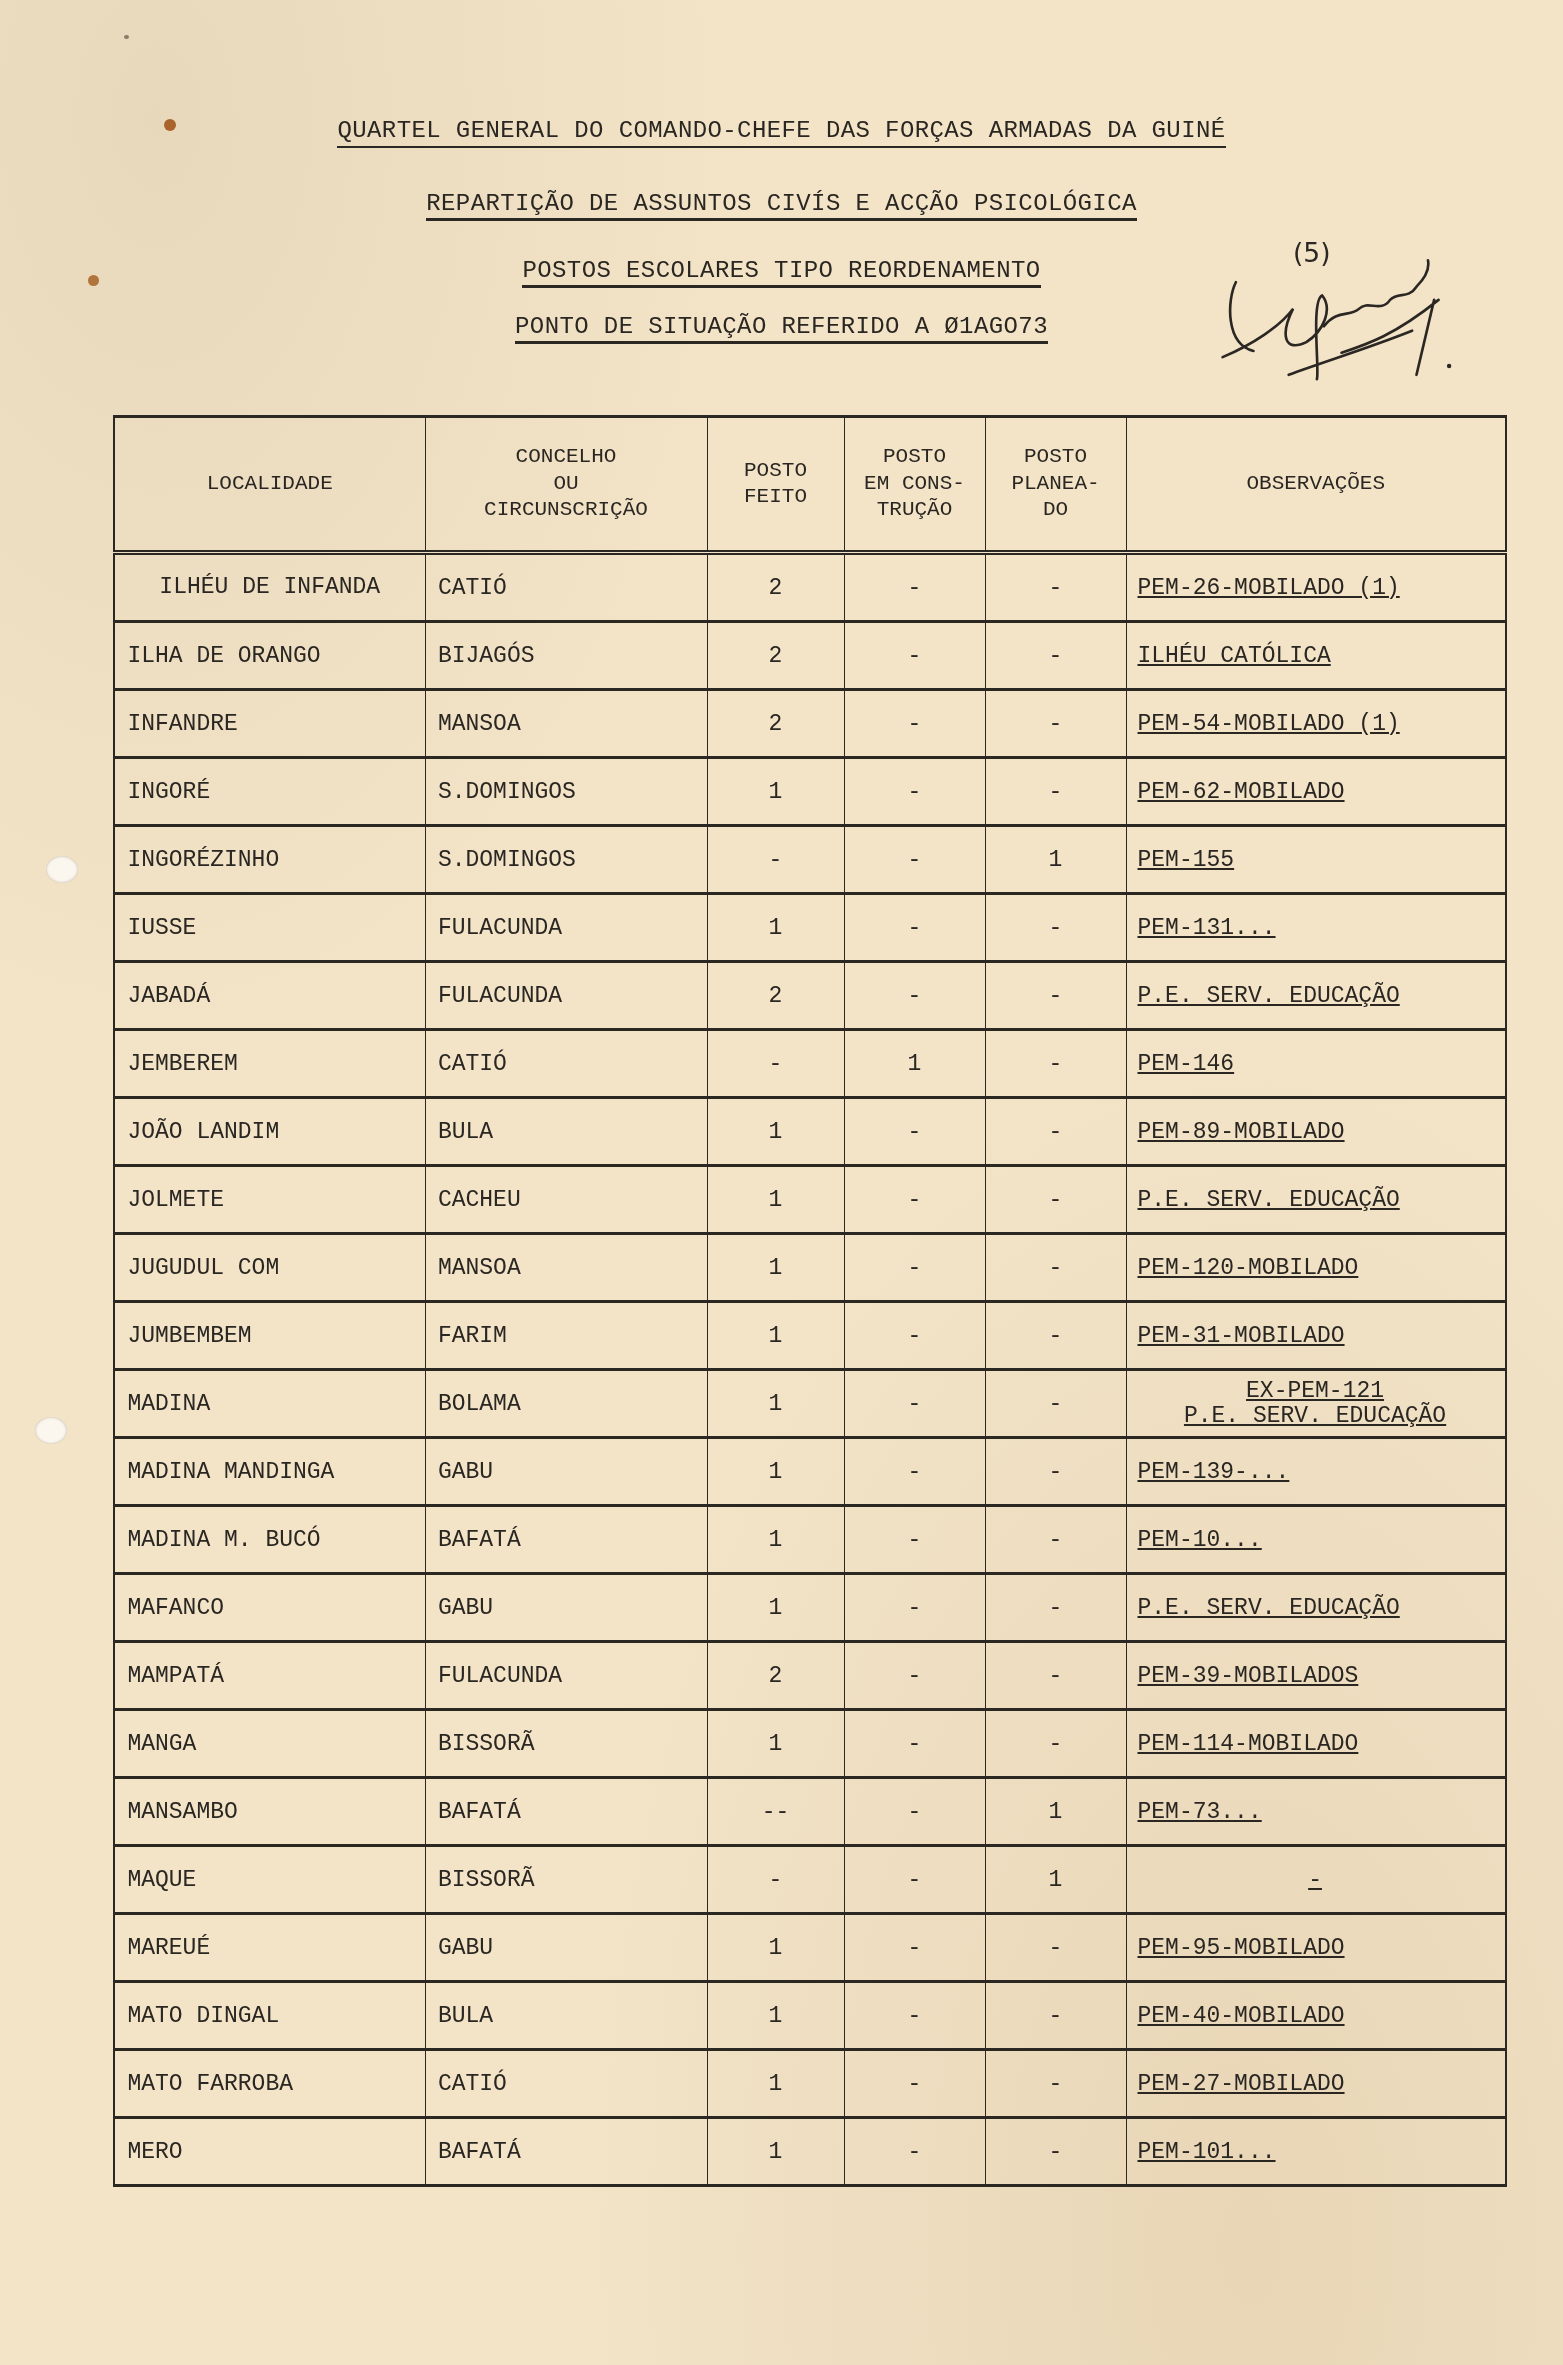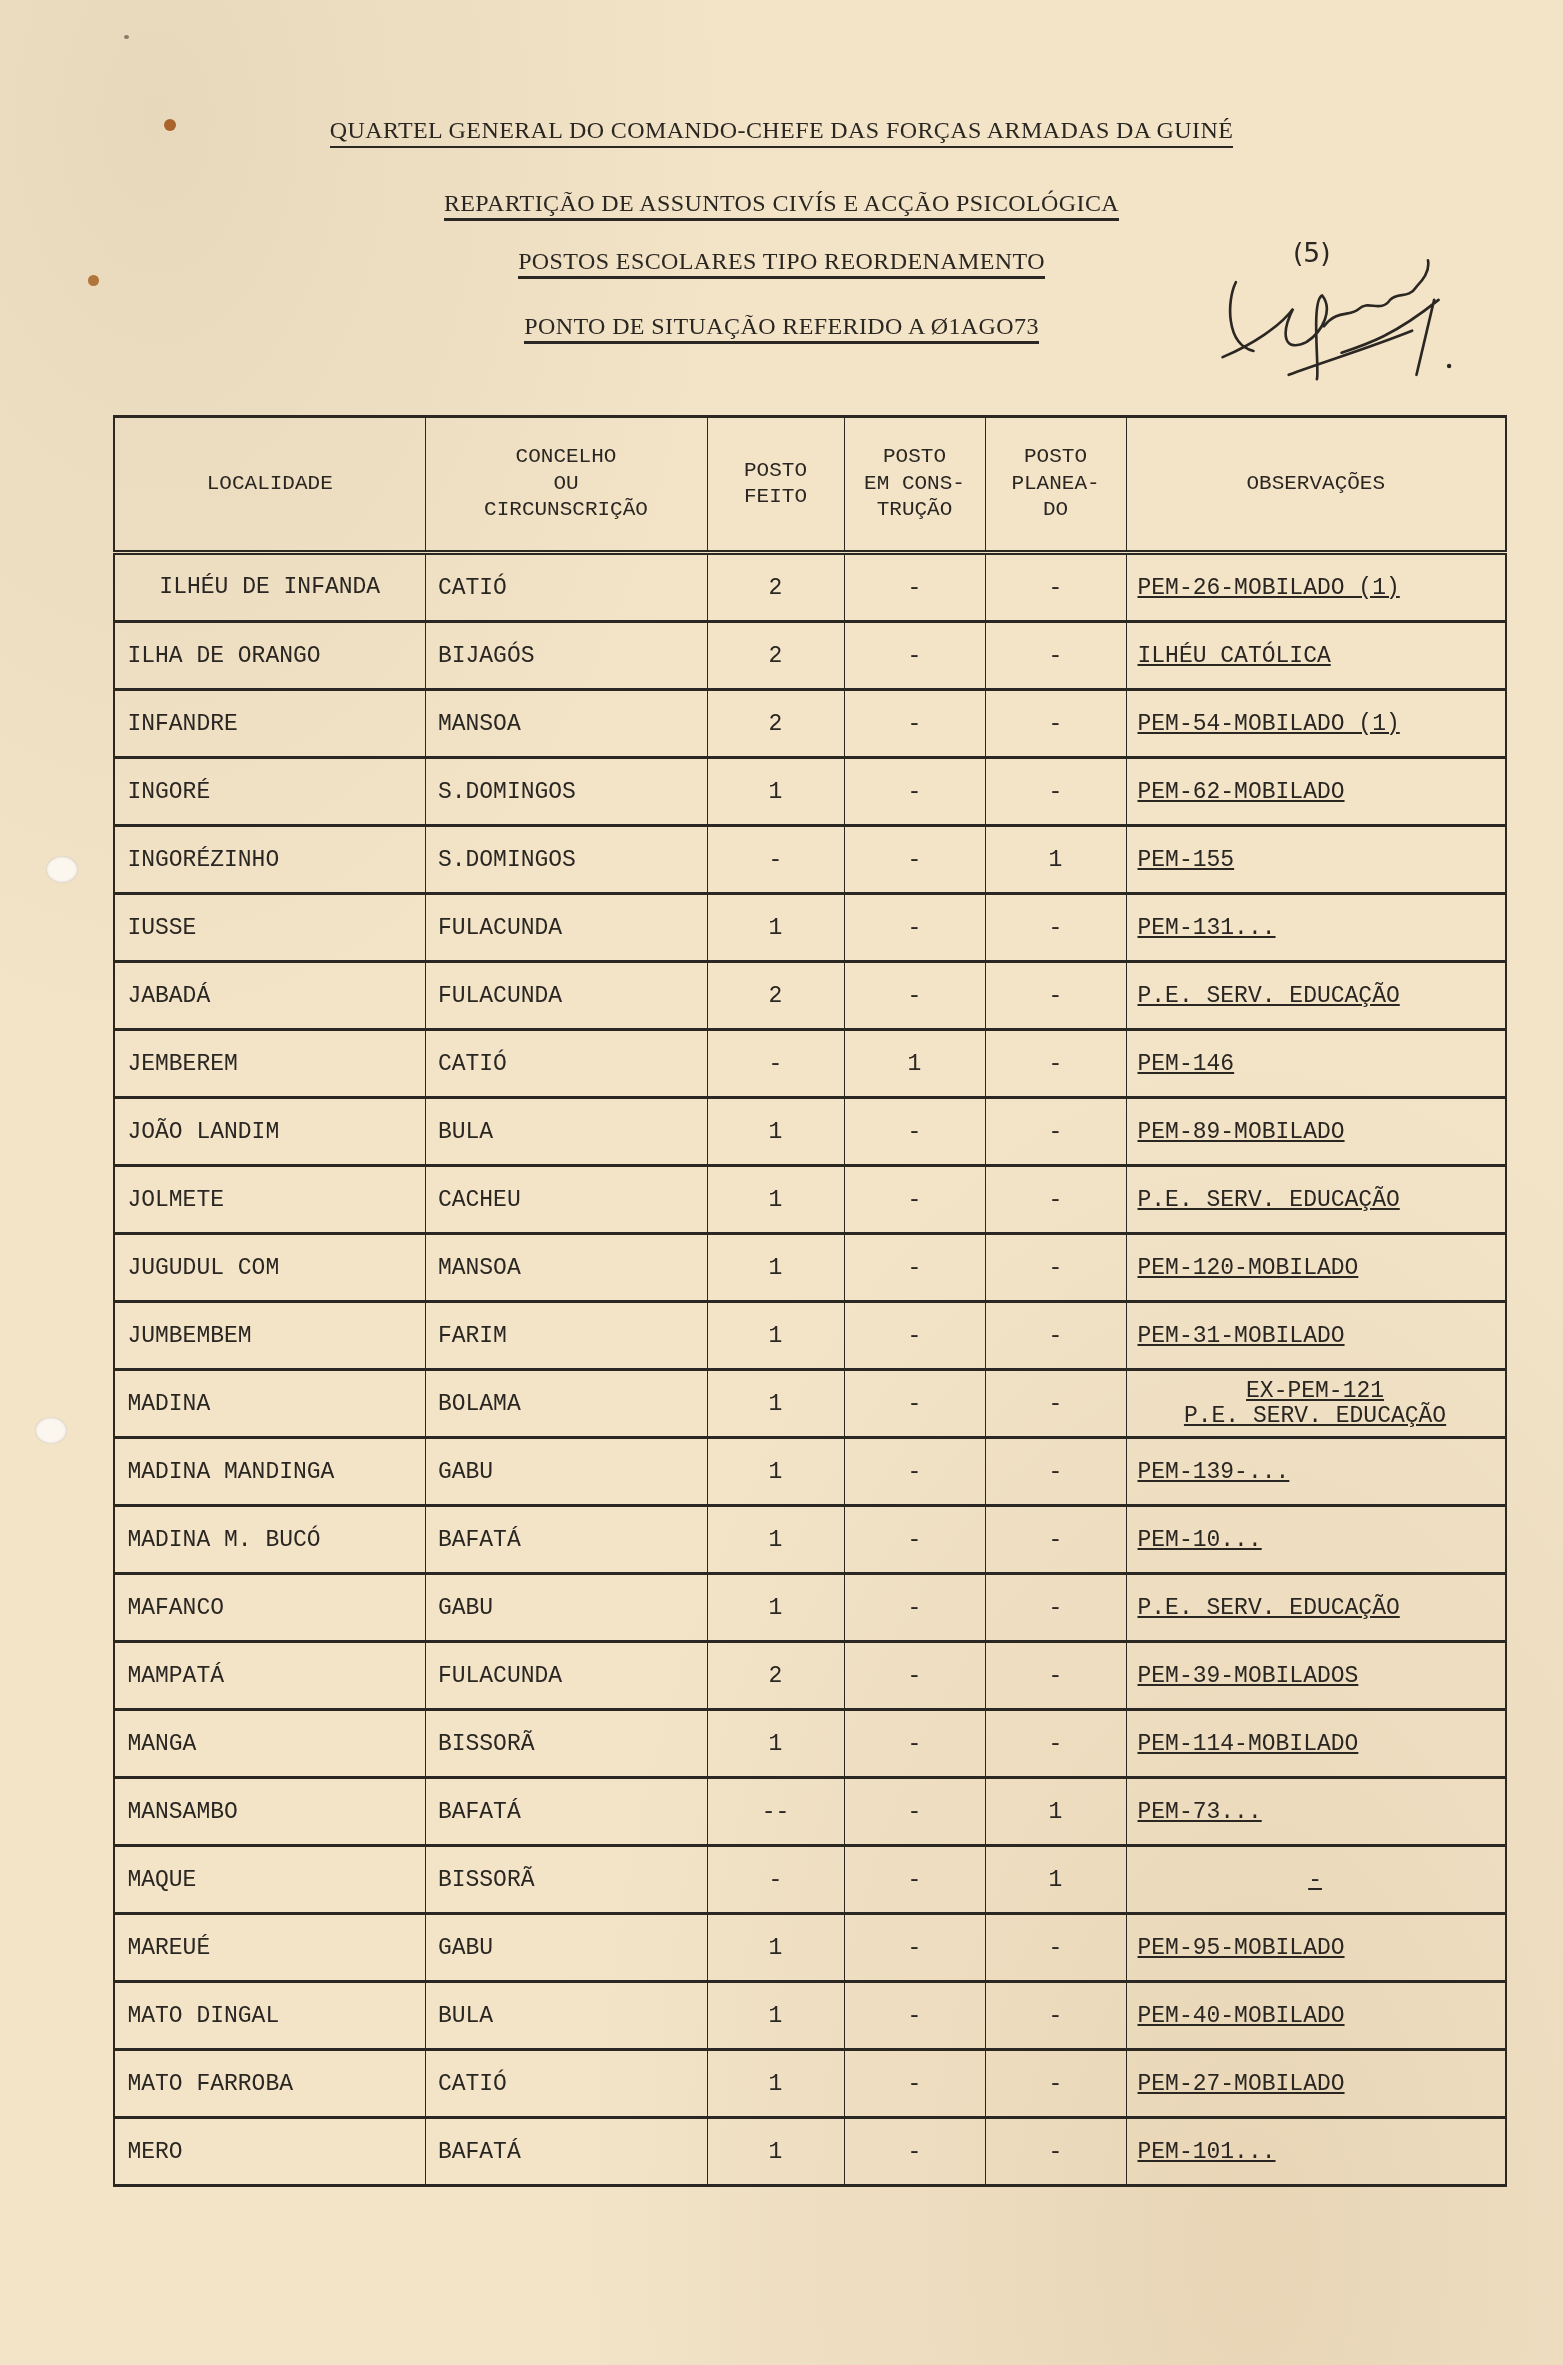--- a/index.html
+++ b/index.html
@@ -6,21 +6,21 @@
   body {
     width:1563px; height:2366px; position:relative; overflow:hidden;
     background:#f3e4c8;
     background-image: radial-gradient(ellipse at 80% 95%, rgba(200,170,130,0.25), transparent 40%),
                       radial-gradient(ellipse at 10% 5%, rgba(180,160,130,0.18), transparent 30%);
     font-family:"Liberation Mono","DejaVu Sans Mono",monospace;
     color:#2a2622;
   }
   .heading {
     position:absolute; left:0; width:1563px; text-align:center;
-    font-family:Liberation Serif, serif;
+    font-family:Liberation Mono, monospace;
     font-size:24px; letter-spacing:0.4px; white-space:nowrap;
   }
   .heading span { display:inline-block; }
   .u1 span { border-bottom:2.6px double #2b2723; padding-bottom:1.8px; }
   .u2 span { border-bottom:3.5px solid #2b2723; padding-bottom:0.9px; }
   .hole { position:absolute; border-radius:50%; background:#fbf7ef; box-shadow:0 0 2.6px rgba(120,100,70,0.5) inset; }
   .spot { position:absolute; border-radius:50%; }
   .sig { position:absolute; left:1218px; top:247px; width:256px; height:141px; }
   .sig-num { position:absolute; left:1293px; top:237px; font-family:"DejaVu Sans",sans-serif; font-size:26.5px; color:#2b2723; }
   table.grid {
@@ -53,21 +53,21 @@
 <div class="spot" style="left:164px;top:119px;width:12.4px;height:12.4px;background:#a8642a;"></div>
 <div class="spot" style="left:88px;top:275px;width:10.6px;height:10.6px;background:#b0753a;"></div>
 <div class="spot" style="left:124px;top:35px;width:5.3px;height:4.4px;background:#8a7a66;"></div>
 
 <div class="heading u1" style="top:117px;">
   <span>QUARTEL GENERAL DO COMANDO-CHEFE DAS FORÇAS ARMADAS DA GUINÉ</span>
 </div>
 <div class="heading u2" style="top:190px;">
   <span>REPARTIÇÃO DE ASSUNTOS CIVÍS E ACÇÃO PSICOLÓGICA</span>
 </div>
-<div class="heading u2" style="top:248px;">
+<div class="heading u2" style="top:257px;">
   <span>POSTOS ESCOLARES TIPO REORDENAMENTO</span>
 </div>
 <div class="heading u2" style="top:313px;">
   <span>PONTO DE SITUAÇÃO REFERIDO A Ø1AGO73</span>
 </div>
 
 <div class="sig-num">(5)</div>
 <svg class="sig" viewBox="0 0 290 160">
   <path d="M20 40 C 10 60, 8 110, 40 118 M 5 125 C 40 110, 70 90, 85 70 C 70 100, 75 120, 100 108 C 120 95, 130 70, 118 55 C 105 60, 115 140, 112 150 M 80 145 C 120 130, 170 115, 220 95 M 120 90 C 135 70, 150 80, 160 70 C 170 60, 185 75, 195 60 C 205 50, 215 60, 225 45 C 235 35, 240 25, 238 15 M 245 60 L 225 145 M 140 120 C 170 110, 200 100, 250 60" fill="none" stroke="#2b2723" stroke-width="3" stroke-linecap="round"></path>
   <circle cx="262" cy="135" r="2.5" fill="#2b2723"></circle>

